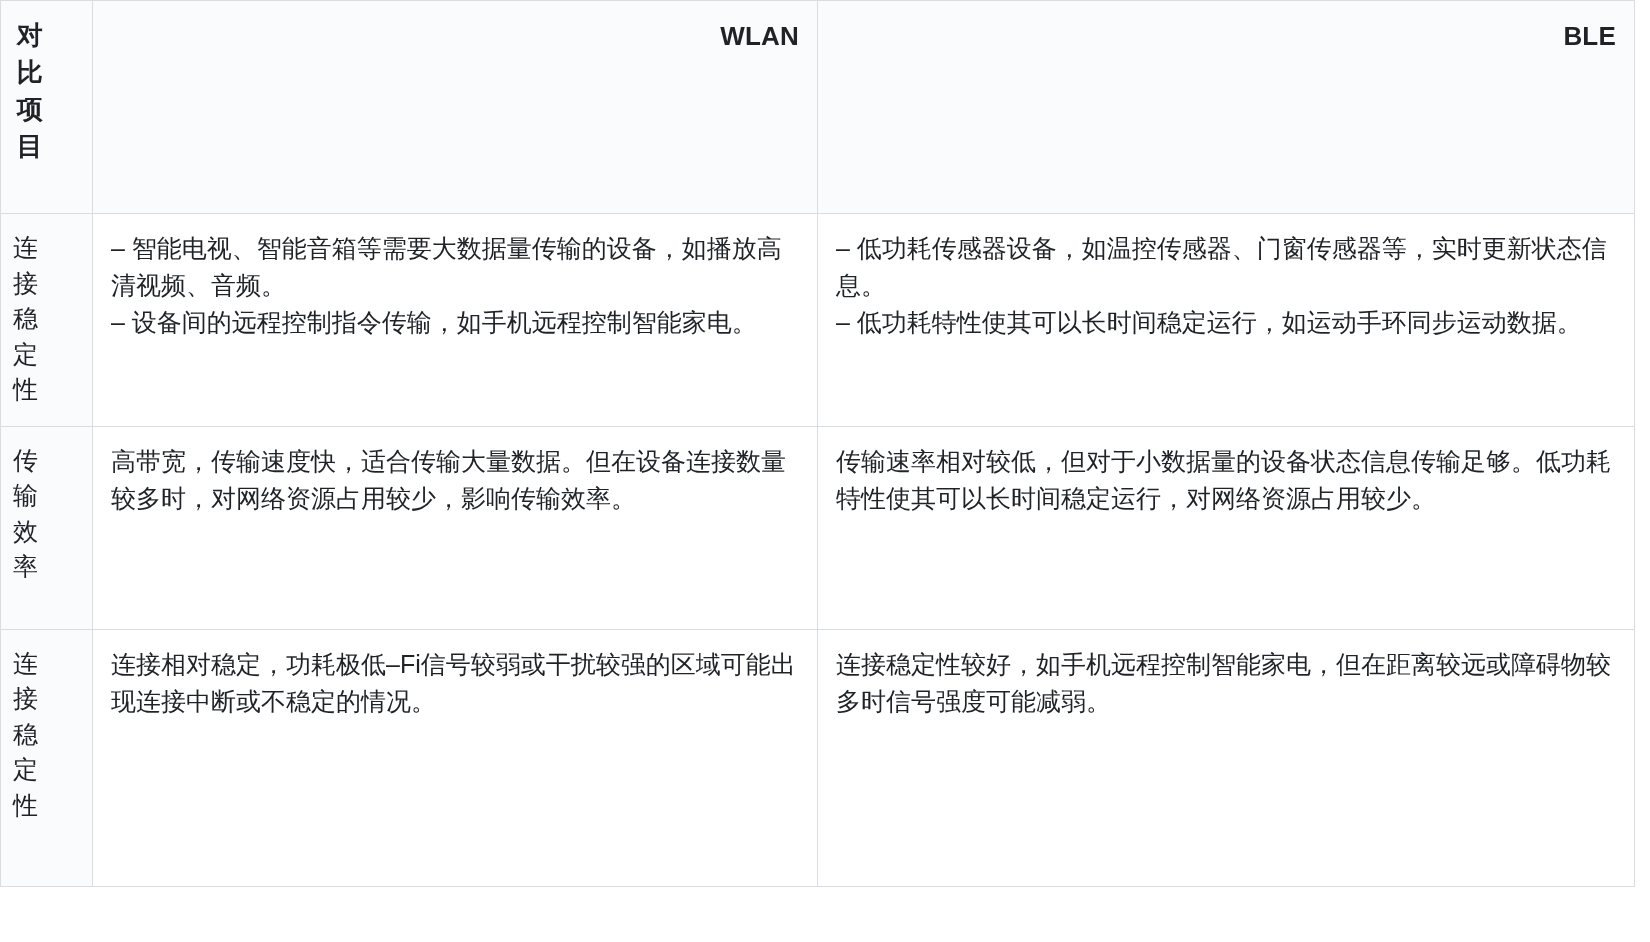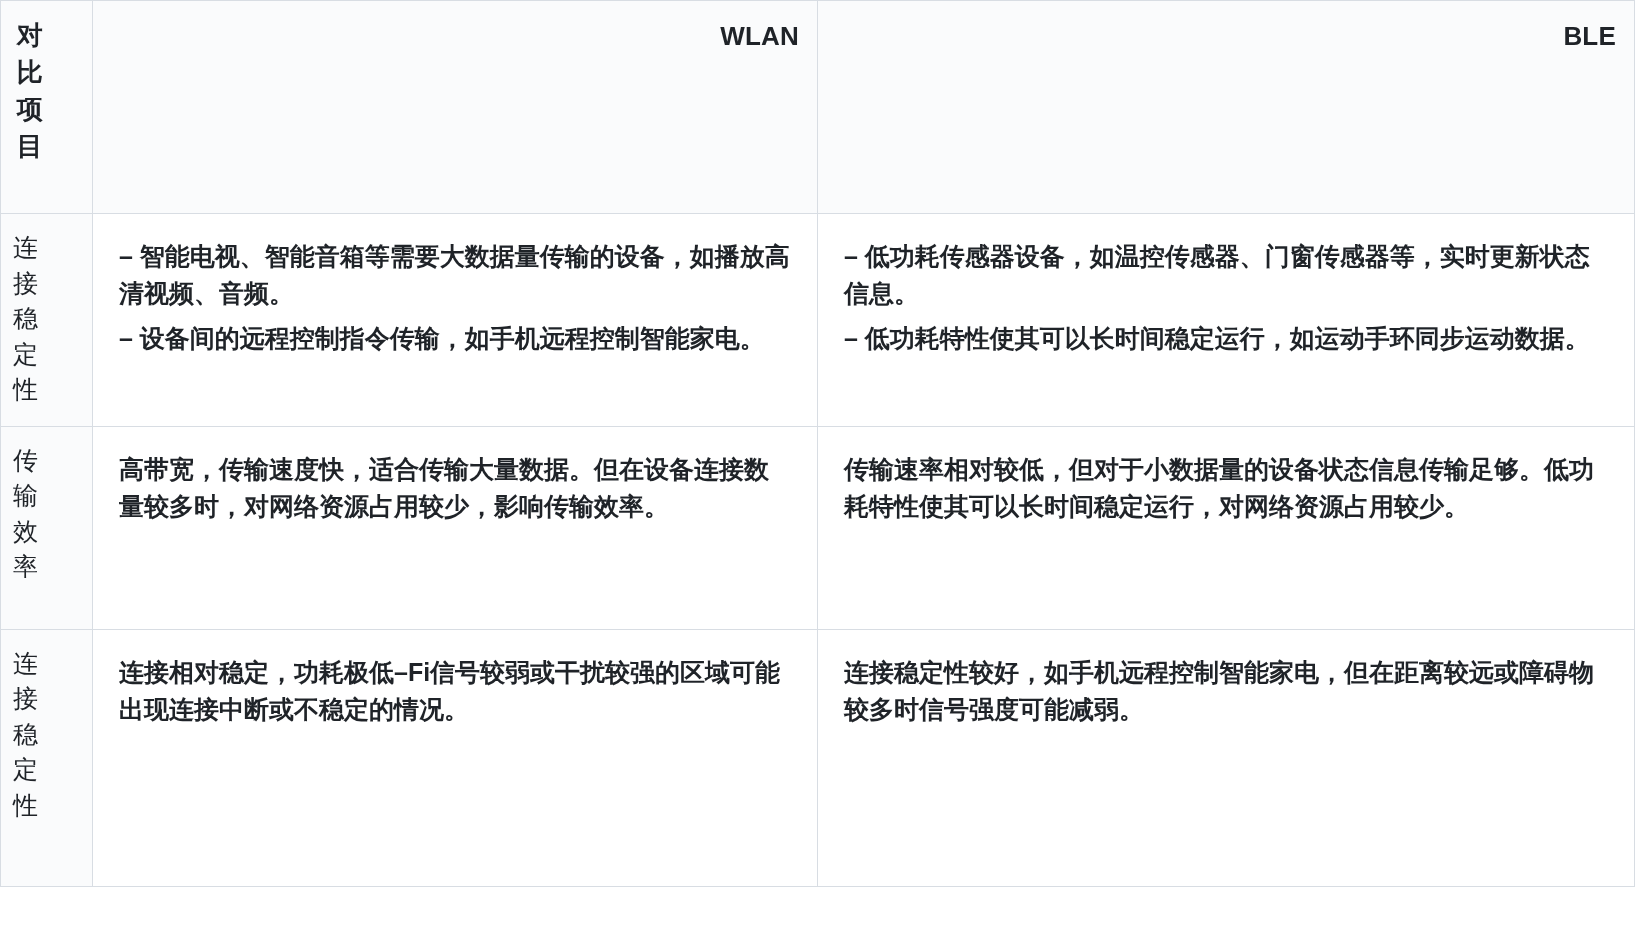--- a/index.html
+++ b/index.html
@@ -63,22 +63,21 @@
   table.compare thead tr th {
     height: 178px;
   }
   table.compare tbody tr td {
     background: #ffffff;
   }
   table.compare tbody tr td:first-child {
     background: #fafbfc;
   }
   .cell-lines p {
-    margin: 8px;
-    font-weight: bold;
+    margin: 0;
   }
   .row-h1 td { height: 168px; }
   .row-h2 td { height: 168px; }
   .row-h3 td { height: 120px; }
   .row-h4 td { height: 222px; }
   .label-vert {
     display: block;
     width: 30px;
     word-break: break-all;
     line-height: 1.42;

